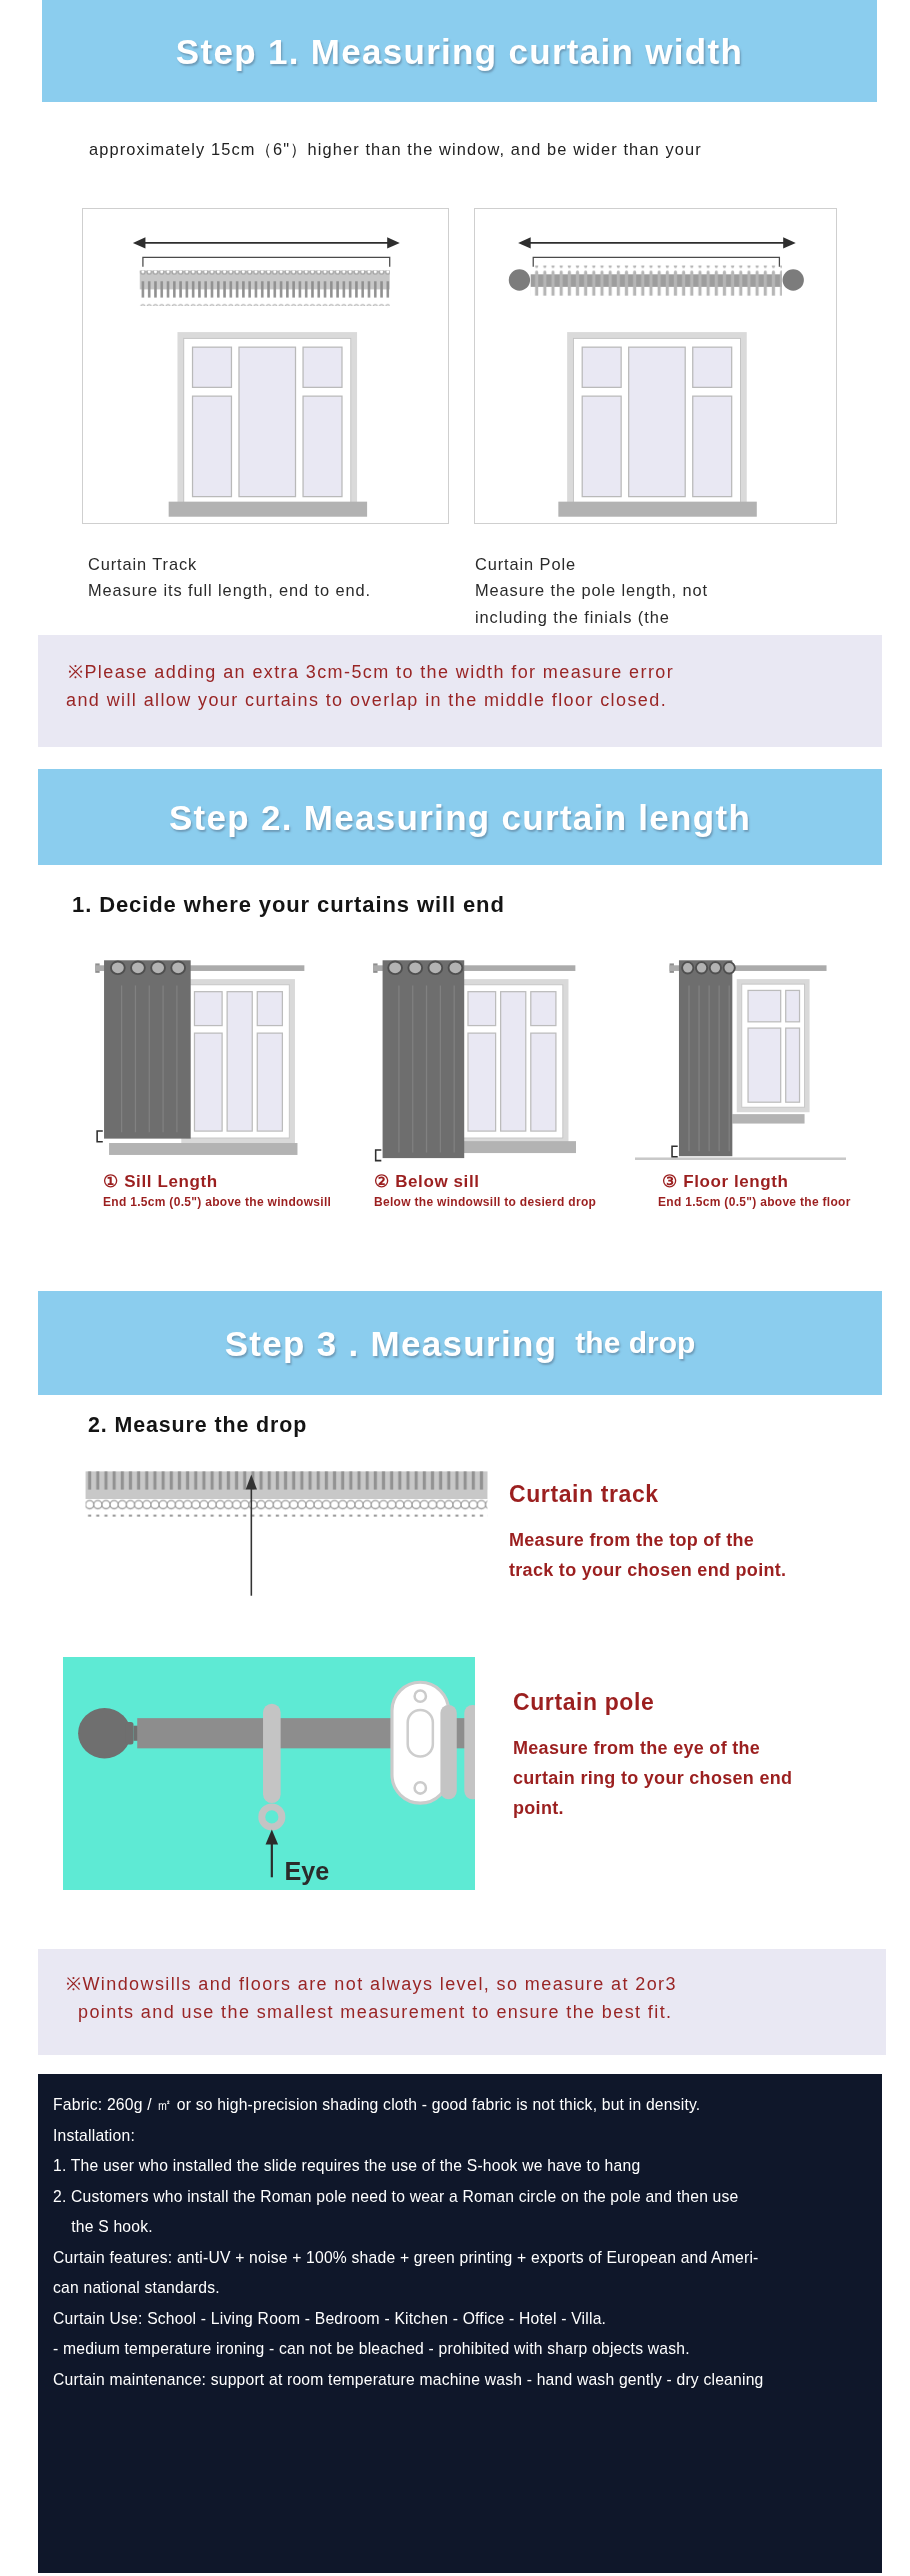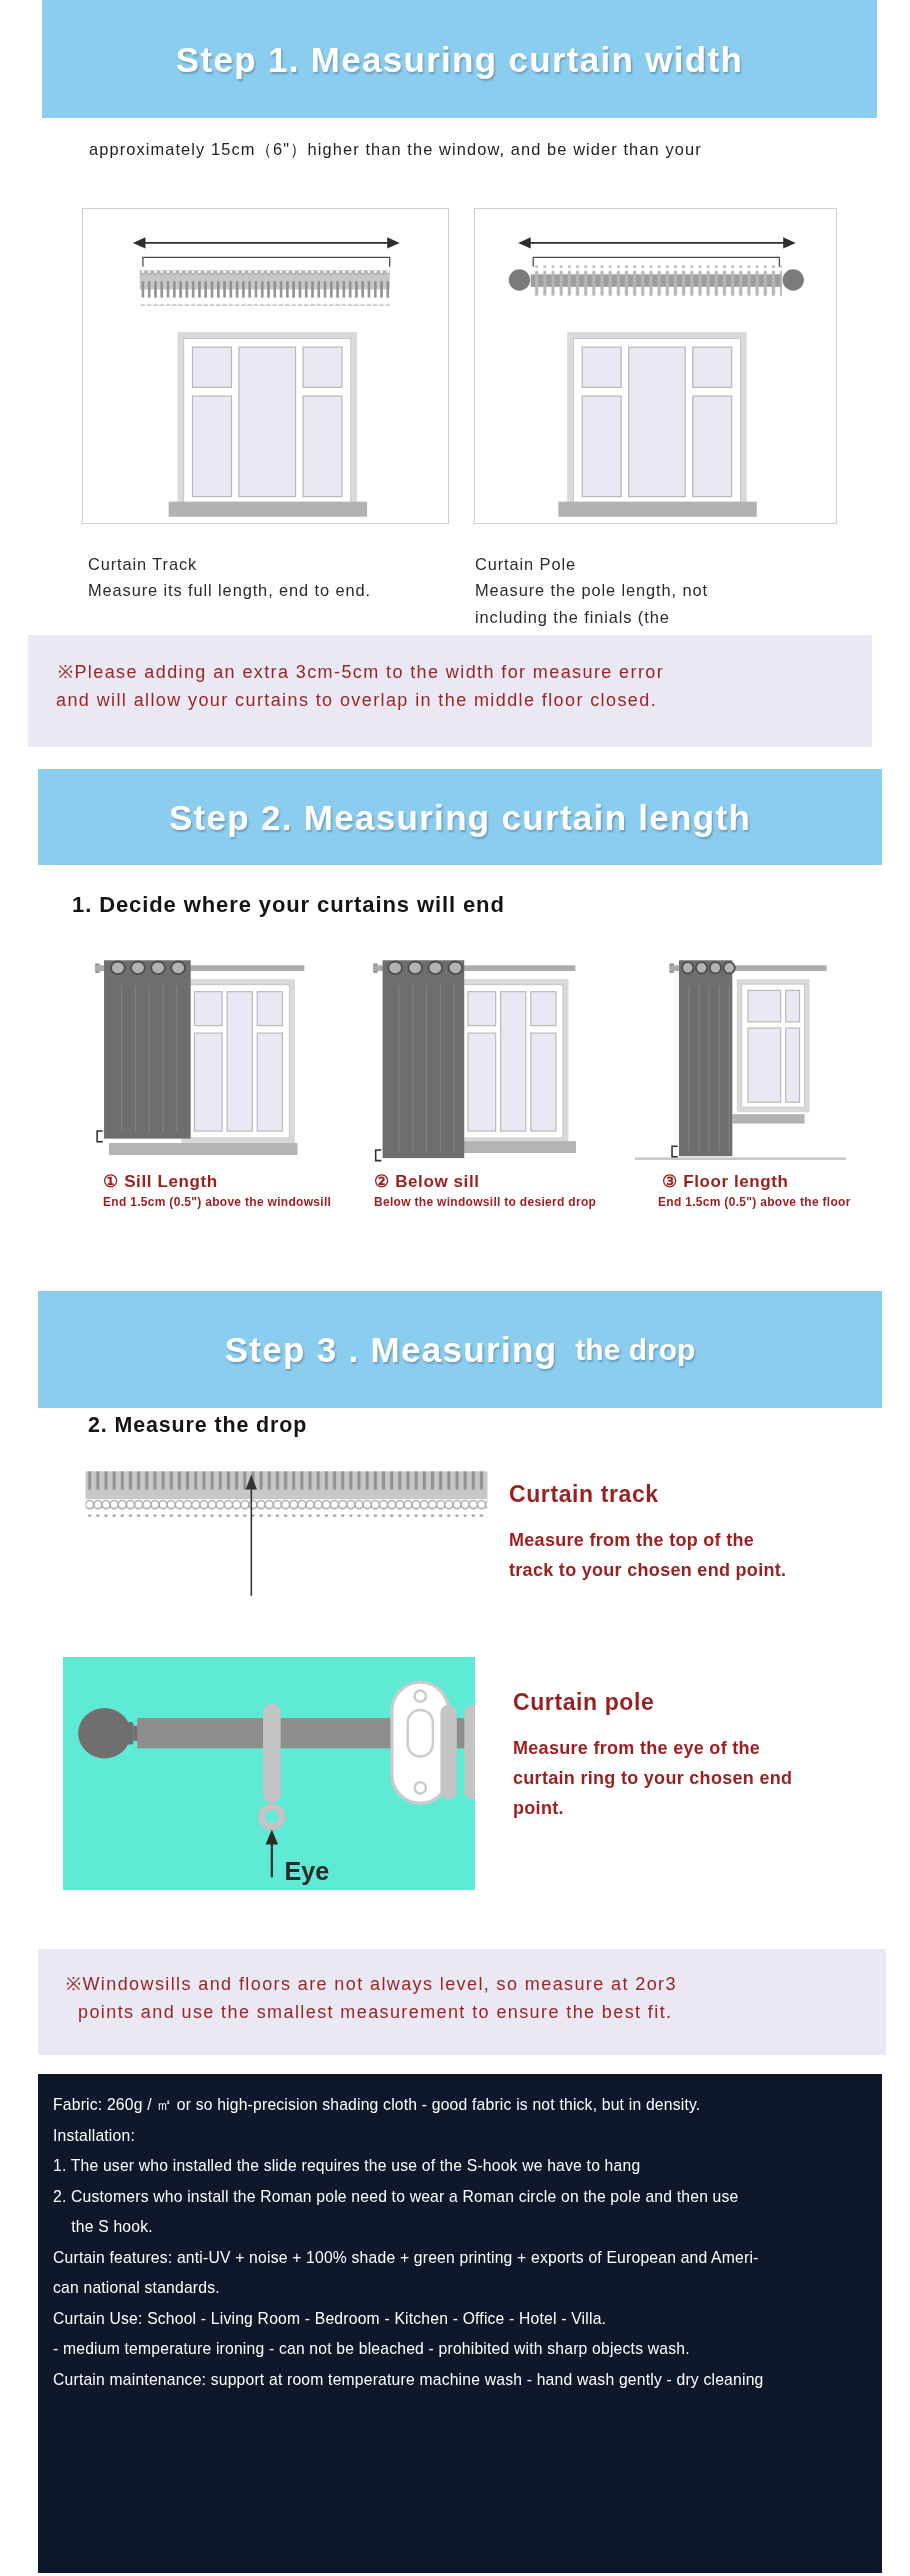--- a/index.html
+++ b/index.html
@@ -22,21 +22,21 @@
   .red-title{font-weight:bold;font-size:23px;color:#9b1f1f;letter-spacing:0.6px;white-space:nowrap;}
   .red-line{font-weight:bold;font-size:18px;color:#9b1f1f;letter-spacing:0.3px;white-space:nowrap;}
   .panel{background:#ffffff;border:0.6px solid #cfcfcf;box-sizing:border-box;}
   .pole-panel{background:#5eead4;}
   .footer{background:#0f172a;box-sizing:border-box;padding:16.4px 0 0 15px;}
   .footer-line{font-size:15.7px;line-height:30.5px;color:#ffffff;letter-spacing:0.2px;white-space:pre;}
 </style>
 </head>
 <body>
 
-<div class="abs banner" style="left:42px;top:0;width:835px;height:118px;">
+<div class="abs banner" style="left:42px;top:0;width:835px;height:102px;">
   <span class="banner-text">Step 1. Measuring curtain width</span>
 </div>
 
 <div class="abs" style="left:89px;top:137px;">
   <div class="intro-line">approximately 15cm（6"）higher than the window, and be wider than your</div>
 </div>
 
 <div class="abs panel" style="left:82px;top:208px;width:367px;height:316px;">
 <svg width="366" height="314" viewBox="0 0 582 500">
   <defs>
@@ -103,21 +103,21 @@
 <div class="abs" style="left:88px;top:551px;">
   <div class="cap-title">Curtain Track</div>
   <div class="cap-line">Measure its full length, end to end.</div>
 </div>
 <div class="abs" style="left:475px;top:551px;">
   <div class="cap-title">Curtain Pole</div>
   <div class="cap-line">Measure the pole length, not</div>
   <div class="cap-line">including the finials (the</div>
 </div>
 
-<div class="abs note" style="left:28px;top:635px;width:844px;height:112px;">
+<div class="abs note" style="left:38px;top:635px;width:844px;height:112px;">
   <div class="note-line" style="position:absolute;left:30px;top:22.6px;">※Please adding an extra 3cm-5cm to the width for measure error</div>
   <div class="note-line" style="position:absolute;left:28px;top:51px;">and will allow your curtains to overlap in the middle floor closed.</div>
 </div>
 
 <div class="abs banner" style="left:38px;top:769px;width:844px;height:96px;">
   <span class="banner-text">Step 2. Measuring curtain length</span>
 </div>
 
 <div class="abs h2" style="left:72px;top:892px;">1. Decide where your curtains will end</div>
 
@@ -199,21 +199,21 @@
 </svg>
 </div>
 
 <div class="abs diagram-label" style="left:103px;top:1171px;">① Sill Length</div>
 <div class="abs diagram-desc" style="left:103px;top:1195px;">End 1.5cm (0.5") above the windowsill</div>
 <div class="abs diagram-label" style="left:374px;top:1171px;">② Below sill</div>
 <div class="abs diagram-desc" style="left:374px;top:1195px;">Below the windowsill to desierd drop</div>
 <div class="abs diagram-label" style="left:662px;top:1171px;">③ Floor length</div>
 <div class="abs diagram-desc" style="left:658px;top:1195px;">End 1.5cm (0.5") above the floor</div>
 
-<div class="abs banner" style="left:38px;top:1291px;width:844px;height:117px;">
+<div class="abs banner" style="left:38px;top:1291px;width:844px;height:104px;">
   <span class="banner-text">Step 3 . Measuring</span>
   <span class="banner-text-sub">the drop</span>
 </div>
 
 <div class="abs h3" style="left:88px;top:1413px;">2. Measure the drop</div>
 
 <div class="abs" style="left:85px;top:1467px;width:403px;height:135px;">
 <svg width="403" height="135" viewBox="0 0 640 215">
   <defs>
     <pattern id="hooksB" width="13" height="72" patternUnits="userSpaceOnUse">

